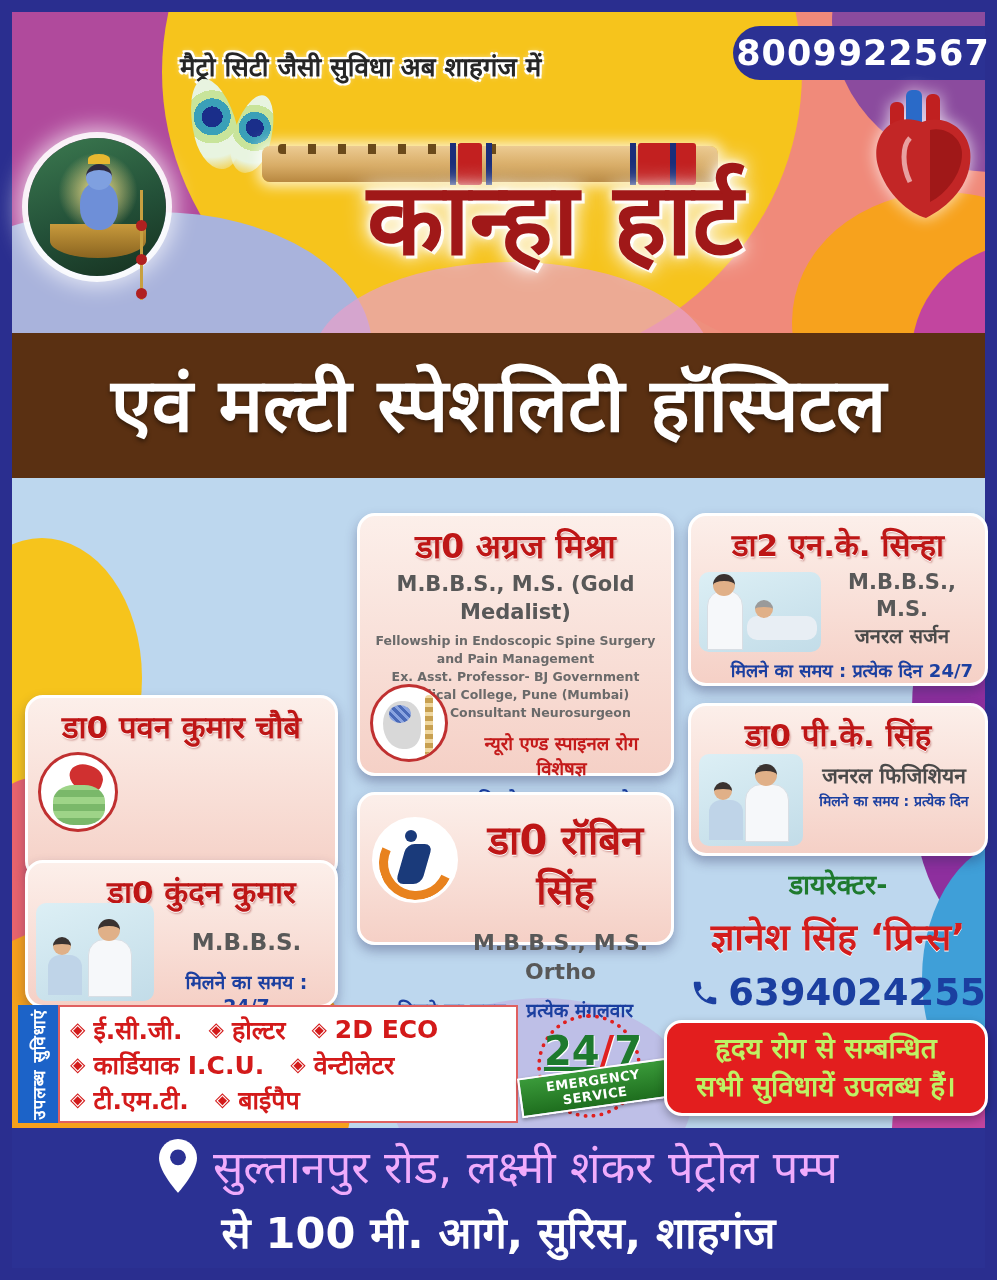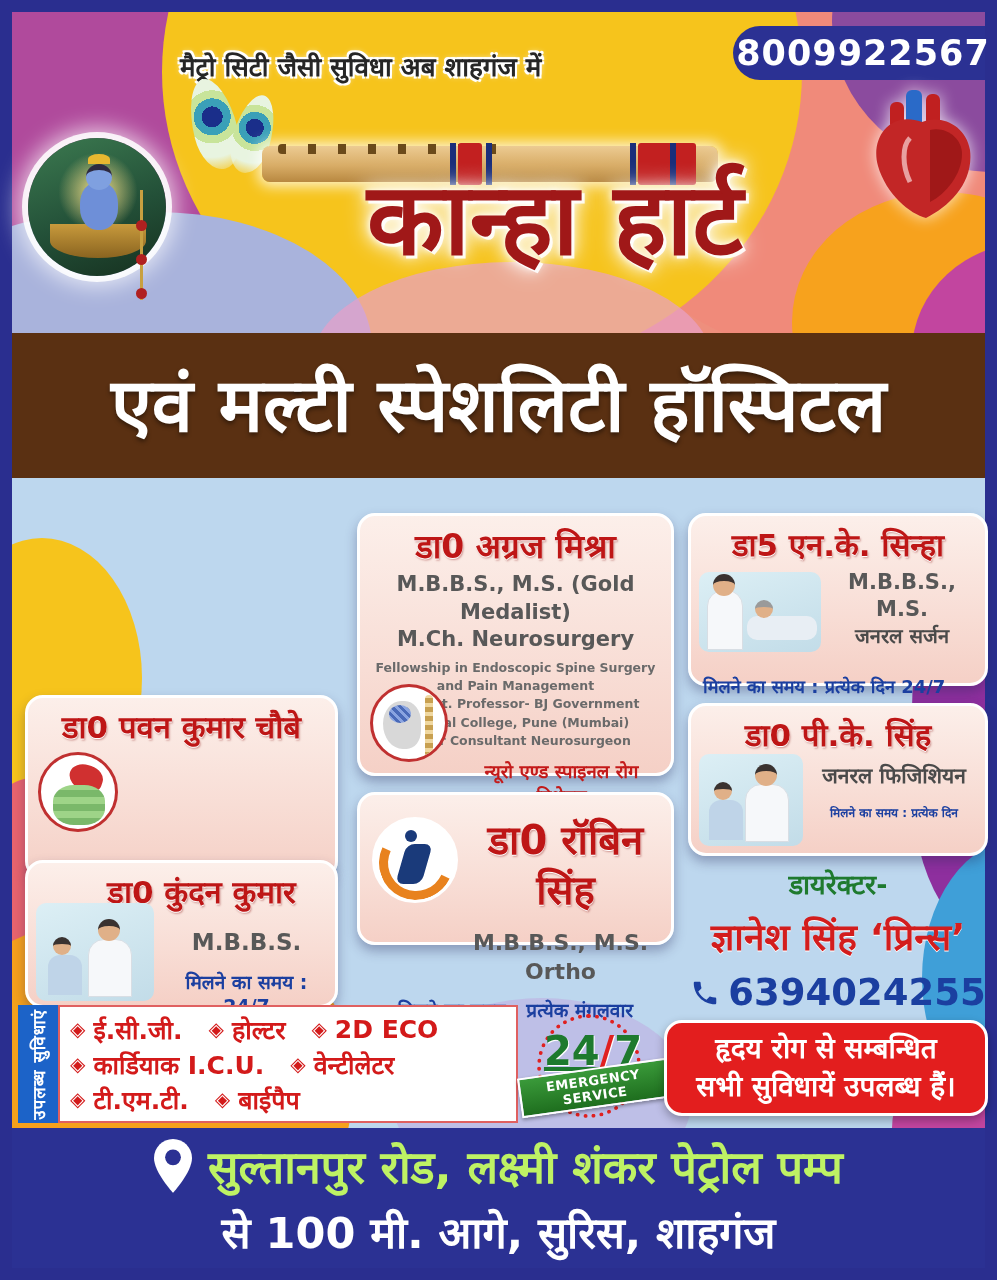--- a/index.html
+++ b/index.html
@@ -148,23 +148,23 @@
   .badge{position:absolute;left:527px;top:1010px;width:132px;height:112px;}
   .badge .clock{position:absolute;left:10px;top:4px;width:104px;height:104px;border-radius:50%;border:4px dotted #E02020;}
   .badge .t247{position:absolute;left:0;top:18px;width:132px;text-align:center;font-size:40px;font-weight:800;color:#1E7A2E;
     text-shadow:1px 1px 0 #fff;text-decoration:underline;}
   .badge .t247 .slash{color:#E02020;}
   .badge .ribbon{position:absolute;left:-8px;top:58px;width:150px;background:linear-gradient(180deg,#3A9A3A,#1E6E1E);
     border:2px solid #fff;color:#fff;font-size:13px;font-weight:800;text-align:center;letter-spacing:.5px;
     transform:rotate(-8deg);padding:3px 2px;box-shadow:0 2px 4px rgba(0,0,0,.35);}
   .hl-box{position:absolute;left:664px;top:1020px;width:324px;height:96px;background:#E31E1E;
     border:3px solid #fff;border-radius:18px;display:flex;flex-direction:column;align-items:center;justify-content:center;
-    color:#ffffff;font-size:28px;font-weight:800;line-height:1.35;box-shadow:0 4px 10px rgba(0,0,0,.3);}
-  
-  .addr1{display:flex;align-items:center;gap:16px;color:#bef264;font-size:45px;font-weight:700;white-space:nowrap;}
+    color:#bef264;font-size:28px;font-weight:800;line-height:1.35;box-shadow:0 4px 10px rgba(0,0,0,.3);}
+  
+  .addr1{display:flex;align-items:center;gap:16px;color:#f0abfc;font-size:45px;font-weight:400;white-space:nowrap;}
   .addr2{color:#fff;font-size:43px;font-weight:800;white-space:nowrap;}
   .picon{flex:0 0 auto;}
 </style>
 </head>
 <body>
 
 <div class="poster">
 
   <div class="band header-bg">
     <div class="blob b-purple-tl"></div>
@@ -270,21 +270,20 @@
     <div style="margin-left:130px;text-align:center;margin-top:16px;">
       <div class="quals" style="font-size:23px;">M.B.B.S.</div>
       <div class="timing" style="font-size:19px;margin-top:12px;">मिलने का समय : 24/7</div>
     </div>
   </div>
 
   <div class="card" style="left:357px;top:513px;width:317px;height:263px;">
     <div class="doc-name" style="font-size:33px;">डा0 अग्रज मिश्रा</div>
     <div style="text-align:center;margin-top:4px;">
       <div class="quals" style="font-size:21px;">M.B.B.S., M.S. (Gold Medalist)</div>
-      <div class="quals" style="font-size:21px;">M.Ch. Neurosurgery</div>
     </div>
     <div style="margin-top:6px;">
       <div class="fellow">Fellowship in Endoscopic Spine Surgery and Pain Management</div>
       <div class="fellow">Ex. Asst. Professor- BJ Government Medical College, Pune (Mumbai)</div>
       <div class="fellow">Senior Consultant Neurosurgeon</div>
     </div>
     <div class="circ" style="left:10px;top:168px;width:78px;height:78px;">
       <div class="mini-headp"></div>
       <div class="mini-brain"></div>
       <div class="mini-spine"></div>
@@ -300,45 +299,45 @@
       <div class="ortho-arc"></div>
       <div class="ortho-man"></div>
       <div class="ortho-body"></div>
     </div>
     <div class="doc-name" style="font-size:40px;margin-left:100px;margin-top:10px;">डा0 रॉबिन सिंह</div>
     <div class="quals" style="font-size:22px;text-align:center;margin-left:90px;margin-top:14px;">M.B.B.S., M.S. Ortho</div>
     <div class="timing" style="font-size:19px;text-align:center;margin-top:12px;">मिलने का समय : प्रत्येक मंगलवार</div>
   </div>
 
   <div class="card" style="left:688px;top:513px;width:300px;height:173px;">
-    <div class="doc-name" style="font-size:31px;">डा5 एन.के. सिन्हा</div>
+    <div class="doc-name" style="font-size:31px;">डा2 एन.के. सिन्हा</div>
     <div class="photo" style="left:8px;top:56px;width:122px;height:80px;">
       <div class="fig doc-coat" style="left:8px;top:18px;width:36px;height:60px;"></div>
       <div class="fig doc-head" style="left:14px;top:2px;"></div>
       <div class="fig" style="left:48px;top:44px;width:70px;height:24px;border-radius:10px;background:#E8EEF4;"></div>
       <div class="fig doc-head" style="left:56px;top:28px;width:18px;height:18px;border-top-color:#9A9A9A;"></div>
     </div>
     <div style="margin-left:128px;text-align:center;margin-top:4px;">
       <div class="quals" style="font-size:21px;">M.B.B.S., M.S.</div>
       <div class="quals" style="font-size:20px;color:#4A4A4A;">जनरल सर्जन</div>
     </div>
-    <div class="timing" style="font-size:18px;text-align:left;margin-top:26px;">मिलने का समय : प्रत्येक दिन 24/7</div>
+    <div class="timing" style="font-size:18px;text-align:right;margin-top:10px;">मिलने का समय : प्रत्येक दिन 24/7</div>
   </div>
 
   <div class="card" style="left:688px;top:703px;width:300px;height:153px;">
     <div class="doc-name" style="font-size:31px;">डा0 पी.के. सिंह</div>
     <div class="photo" style="left:8px;top:48px;width:104px;height:92px;">
       <div class="fig doc-coat" style="left:46px;top:30px;"></div>
       <div class="fig doc-head" style="left:56px;top:10px;"></div>
       <div class="fig pat-fig" style="left:10px;top:46px;"></div>
       <div class="fig doc-head" style="left:15px;top:28px;width:18px;height:18px;"></div>
     </div>
     <div style="margin-left:112px;text-align:center;margin-top:8px;">
       <div class="quals" style="font-size:21px;color:#4A4A4A;">जनरल फिजिशियन</div>
-      <div class="timing" style="font-size:12px;margin-top:16px;">मिलने का समय : प्रत्येक दिन</div>
+      <div class="timing" style="font-size:14px;margin-top:2px;">मिलने का समय : प्रत्येक दिन</div>
     </div>
   </div>
 
   <div class="director" style="left:688px;top:865px;width:300px;">
     <div class="dir-label">डायरेक्टर-</div>
     <div class="dir-name">ज्ञानेश सिंह ‘प्रिन्स’</div>
     <div class="dir-phone">
       <svg width="30" height="30" viewBox="0 0 24 24">
         <path d="M6.6 10.8c1.4 2.8 3.8 5.2 6.6 6.6l2.2-2.2c.3-.3.7-.4 1.1-.2 1.1.4 2.3.6 3.5.6.6 0 1 .4 1 1V20c0 .6-.4 1-1 1C10.6 21 3 13.4 3 4c0-.6.4-1 1-1h3.5c.6 0 1 .4 1 1 0 1.2.2 2.4.6 3.5.1.4 0 .8-.2 1.1l-2.3 2.2z" fill="#1B3FA0"></path>
       </svg>

